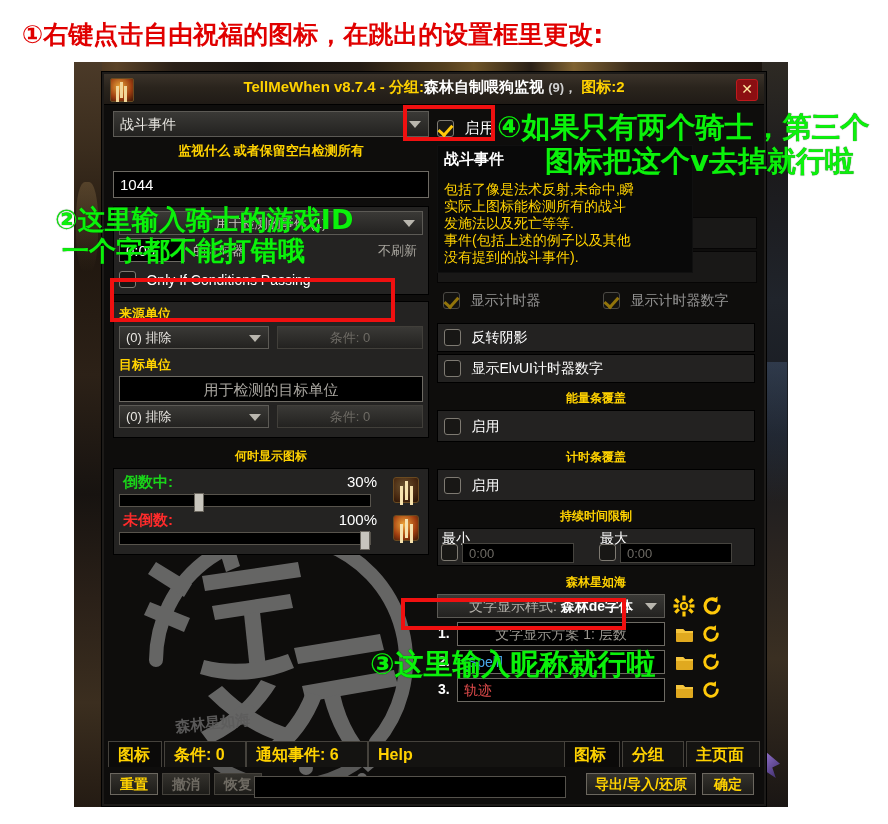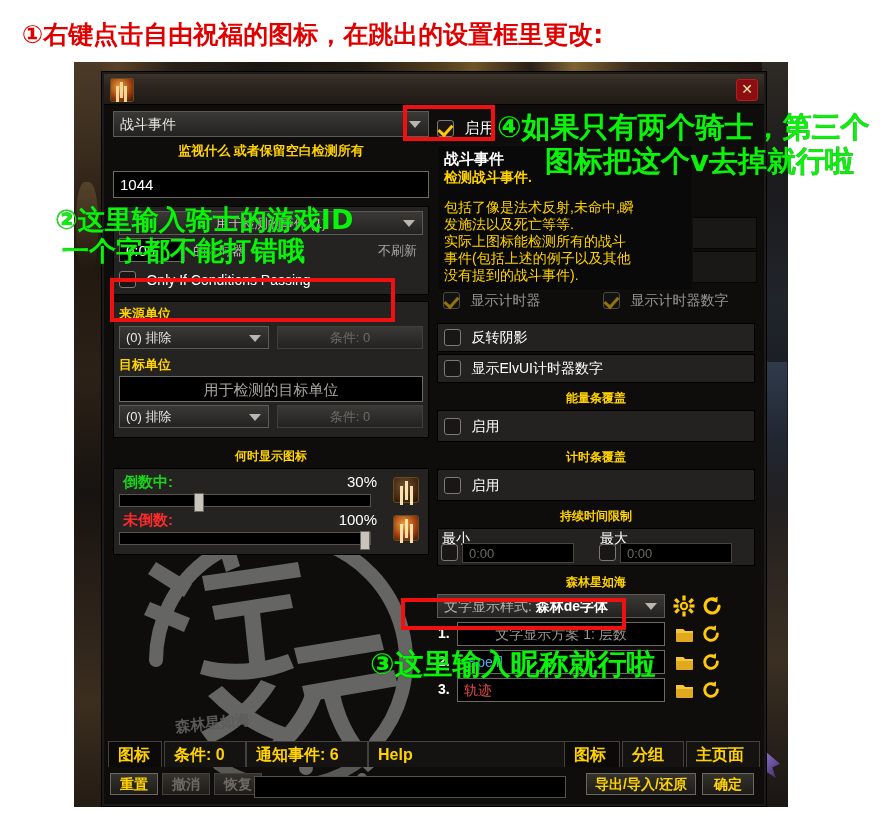--- a/index.html
+++ b/index.html
@@ -211,20 +211,26 @@
   <div id="bg-left"></div>
   <div id="bg-right">
     <div class="glow"></div>
     <div class="ptr"></div>
   </div>
 
   <div id="win">
 
     <div id="titlebar">
       <div id="title-icon"></div>
+      <div id="title-text">
+        <span>TellMeWhen v8.7.4</span>
+        <span>- 分组:</span><span class="grp">森林自制喂狗监视</span>
+        <span class="dim">(9)，</span>
+        <span>图标:2</span>
+      </div>
       <div id="close-btn">✕</div>
     </div>
 
     <div id="body">
 
       <div id="wm">
         <svg viewBox="0 0 310 300" width="310" height="300">
           <g fill="none" stroke="#9b9b9b" stroke-width="9" stroke-linecap="round">
             <path d="M30 150 A125 125 0 1 1 250 232" stroke-width="14"></path>
             <path d="M252 236 A125 125 0 0 1 92 255" stroke-width="11" opacity=".85"></path>
@@ -346,25 +352,24 @@
             <span class="cbx-lbl">显示计时器</span>
           </div>
           <div style="position:absolute;left:166px;top:146px;">
             <span class="cbx on"></span>
             <span class="cbx-lbl">显示计时器数字</span>
           </div>
         </div>
 
         <div id="tooltip">
           <div class="tt-title">战斗事件</div>
-          <div class="tt-sub">检测战斗事件.</div>
           <div class="tt-body">
             <div>包括了像是法术反射,未命中,瞬</div>
+            <div>实际上图标能检测所有的战斗</div>
             <div>发施法以及死亡等等.</div>
-            <div>实际上图标能检测所有的战斗</div>
             <div>事件(包括上述的例子以及其他</div>
             <div>没有提到的战斗事件).</div>
           </div>
         </div>
 
         <div class="row-box" style="height:29px;padding:4px 0 0 6px;box-sizing:border-box;">
           <span class="cbx"></span>
           <span class="cbx-lbl">反转阴影</span>
         </div>
         <div class="row-box" style="height:29px;margin-top:2px;padding:4px 0 0 6px;box-sizing:border-box;">
@@ -389,21 +394,21 @@
           <div style="position:absolute;left:4px;top:1px;color:#ffffff;font-size:14px;">最小</div>
           <span class="cbx" style="position:absolute;left:3px;top:15px;"></span>
           <div class="edit" style="position:absolute;left:24px;top:14px;width:112px;height:20px;line-height:15px;font-size:13px;color:#6e6b65;border-color:#46443f;">0:00</div>
           <div style="position:absolute;left:162px;top:1px;color:#ffffff;font-size:14px;">最大</div>
           <span class="cbx" style="position:absolute;left:161px;top:15px;"></span>
           <div class="edit" style="position:absolute;left:182px;top:14px;width:112px;height:20px;line-height:15px;font-size:13px;color:#6e6b65;border-color:#46443f;">0:00</div>
         </div>
 
         <div class="hdr" style="margin-top:6px;">森林星如海</div>
 
-        <div style="position:relative;height:26px;">
+        <div style="position:relative;height:26px;text-align:center;">
           <div class="drop" style="position:absolute;left:0;top:0;width:228px;height:24px;line-height:19px;font-size:14px;">
             <span style="color:#b5b2ab;">文字显示样式:</span>
             <span style="color:#ffffff;font-weight:bold;">森林de字体</span>
             <span class="car"></span>
           </div>
           <svg style="position:absolute;left:236px;top:1px;" width="22" height="22" viewBox="0 0 22 22">
             <g fill="#ffc90a">
                 <circle cx="11" cy="11" r="4.2"></circle>
             <g>
                   <rect x="9.4" y="0.5" width="3.2" height="5"></rect>

